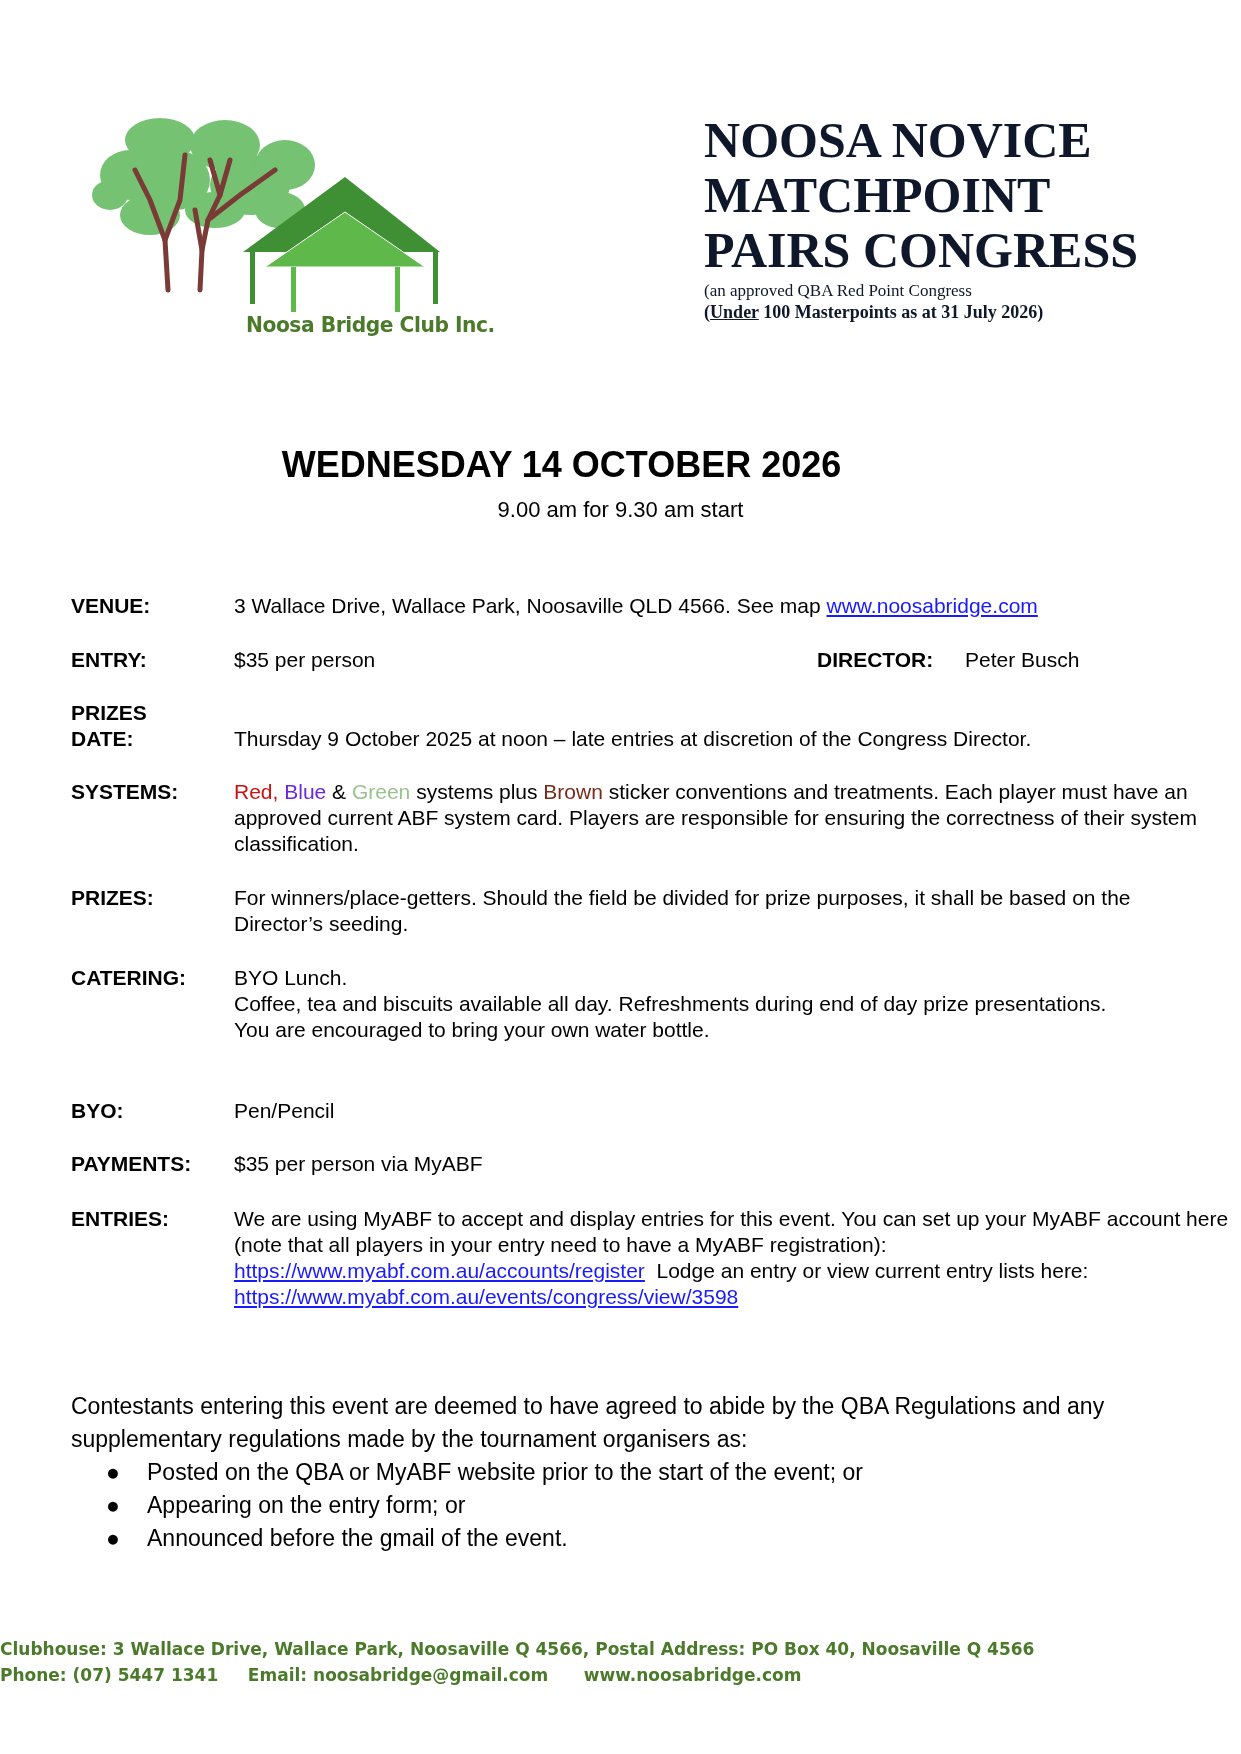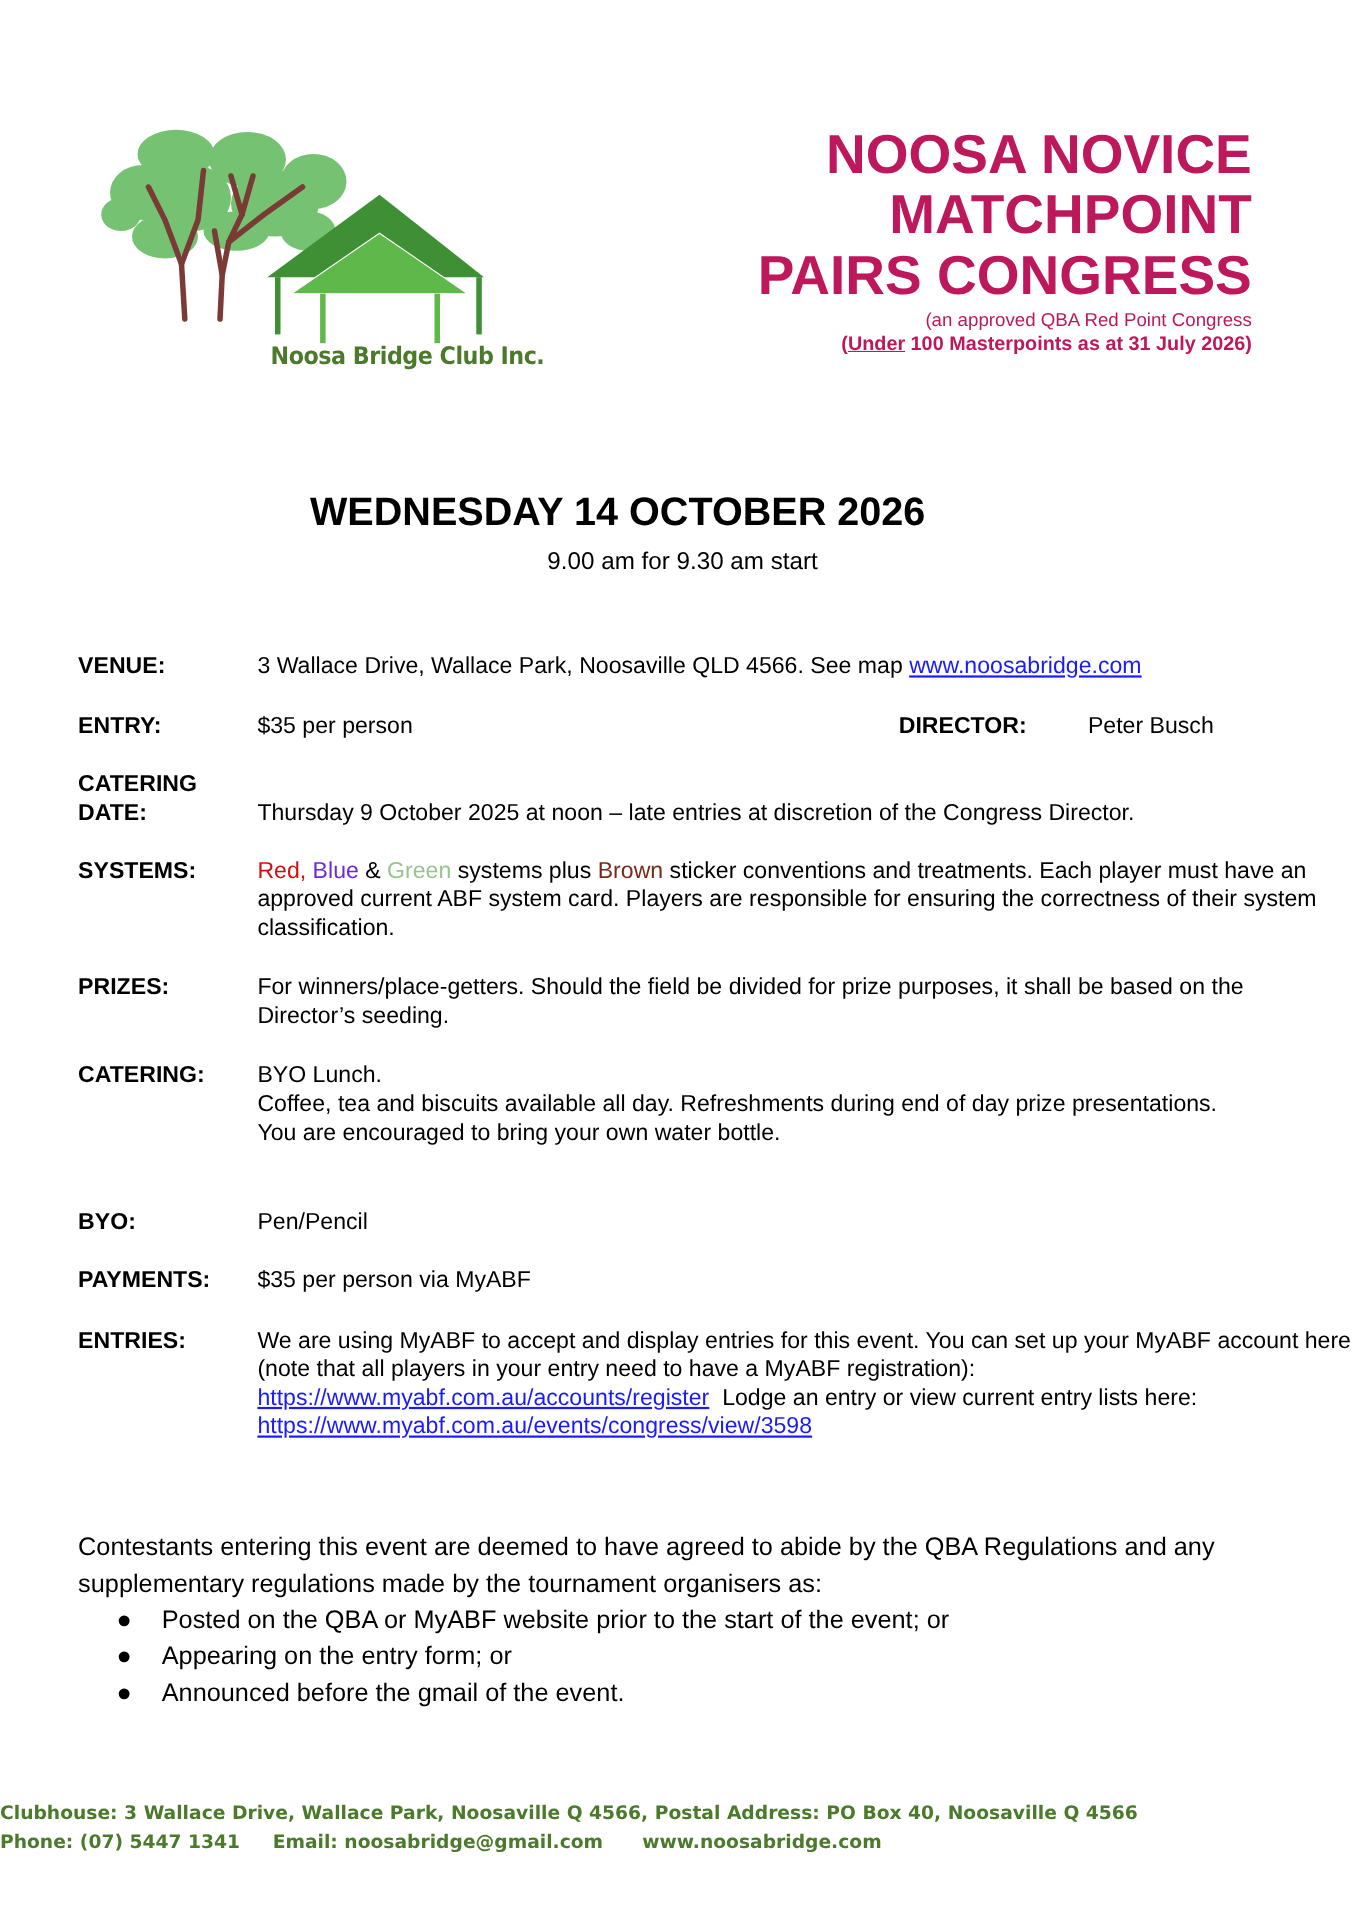--- a/index.html
+++ b/index.html
@@ -4,21 +4,21 @@
 <style>
   html, body { margin: 0; padding: 0; background: #ffffff; }
   body { width: 1241px; height: 1754px; position: relative; overflow: hidden;
          font-family: "Liberation Sans", sans-serif; color: #000; }
   .abs { position: absolute; }
   
   #logo { left: 90px; top: 100px; width: 390px; height: 250px; }
   .logo-text { left: 246px; top: 312px; font-family: "DejaVu Sans", sans-serif; font-weight: bold;
                color: #4a7a2a; font-size: 22px; letter-spacing: -0.5px; transform: scaleX(0.92); transform-origin: left; }
   
-  .title-block { right: 103px; top: 113px; text-align: right; color: #be185d; }
+  .title-block { right: 103px; top: 113px; text-align: left; color: #0f172a; font-family: Liberation Serif, serif; }
   .title-line { font-weight: bold; font-size: 50px; line-height: 55px; letter-spacing: 0px; }
   .subtitle { font-size: 17px; line-height: 21px; margin-top: 2px; }
   .masterpoints { font-weight: bold; font-size: 18px; line-height: 22px; }
   .masterpoints u { text-decoration: underline; }
   
   .date { left: 0; width: 1123px; top: 444px; text-align: center; font-weight: bold; font-size: 36px; }
   .time { left: 0; width: 1241px; top: 497px; text-align: center; font-size: 22px; }
   
   .row { position: absolute; left: 71px; font-size: 21px; line-height: 26px; }
   .lbl { position: absolute; left: 0; font-weight: bold; width: 160px; }
@@ -81,25 +81,25 @@
 
 <div class="row" style="top:593px;">
   <span class="lbl">VENUE:</span>
   <span class="val"><span>3 Wallace Drive, Wallace Park, Noosaville QLD 4566.  See map </span><a class="link">www.noosabridge.com</a></span>
 </div>
 
 <div class="row" style="top:647px; width:1100px;">
   <span class="lbl">ENTRY:</span>
   <span class="val">$35 per person</span>
   <span style="position:absolute; left:746px; font-weight:bold;">DIRECTOR:</span>
-  <span style="position:absolute; left:894px;margin-left:24px;">Peter Busch</span>
+  <span style="position:absolute; left:894px;">Peter Busch</span>
 </div>
 
 <div class="row" style="top:700px;">
-  <span class="lbl">CATERING</span>
+  <span class="lbl">PRIZES</span>
   <span class="lbl" style="top:26px;">DATE:</span>
   <span class="val" style="top:26px;">Thursday 9 October 2025 at noon – late entries at discretion of the Congress Director.</span>
 </div>
 
 <div class="row" style="top:779px;">
   <span class="lbl">SYSTEMS:</span>
   <span class="val" style="width:985px;"><span class="c-red">Red,</span> <span class="c-blue">Blue</span><span> &amp; </span><span class="c-green">Green</span><span> systems plus </span><span class="c-brown">Brown</span><span> sticker conventions and treatments.  Each player must have an approved current ABF system card.  Players are responsible for ensuring the correctness of their system classification.</span></span>
 </div>
 
 <div class="row" style="top:885px;">

